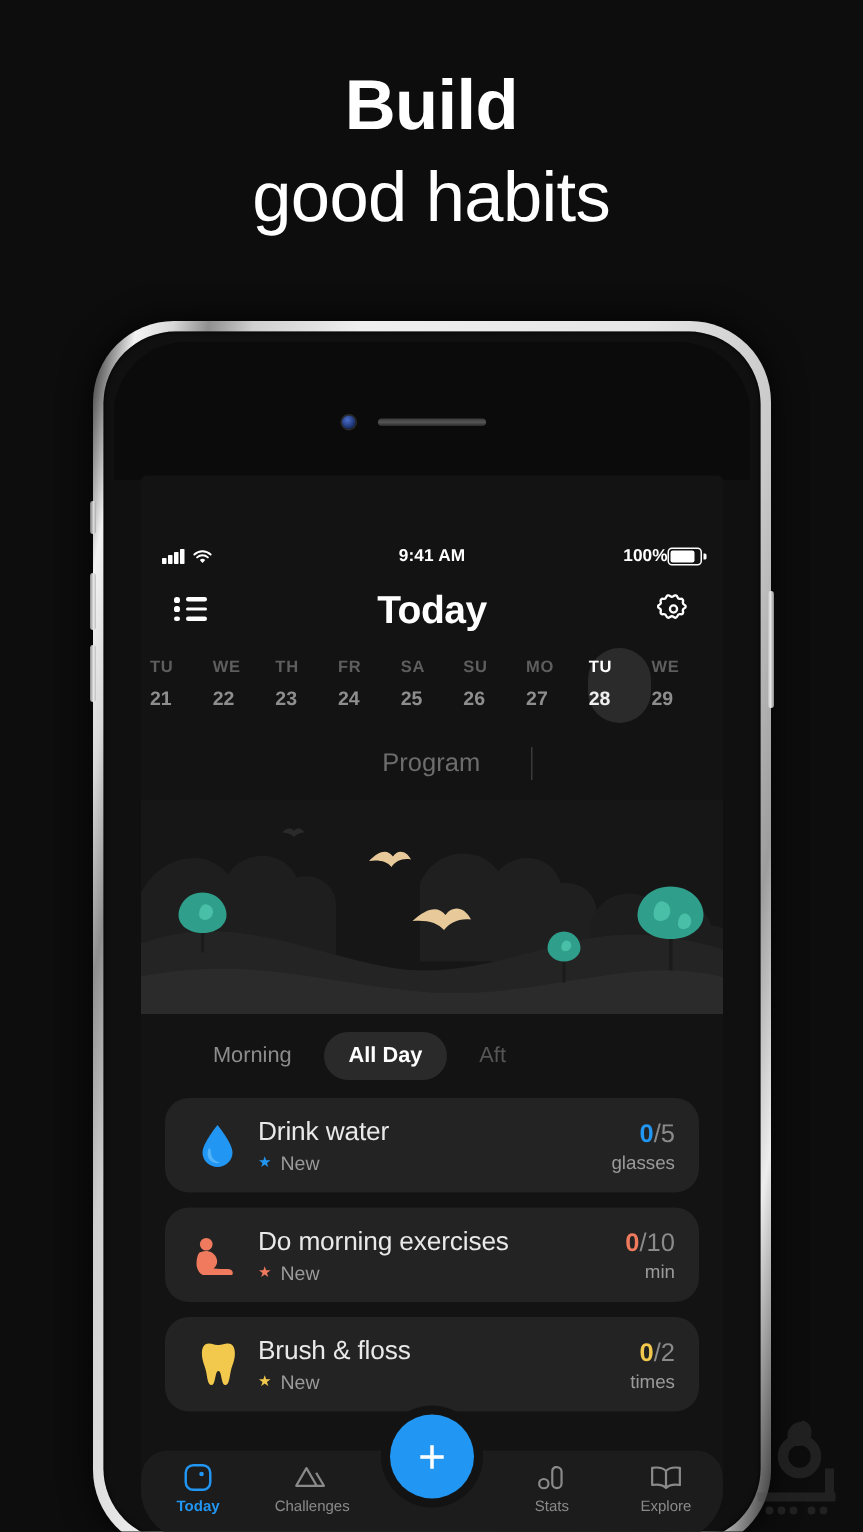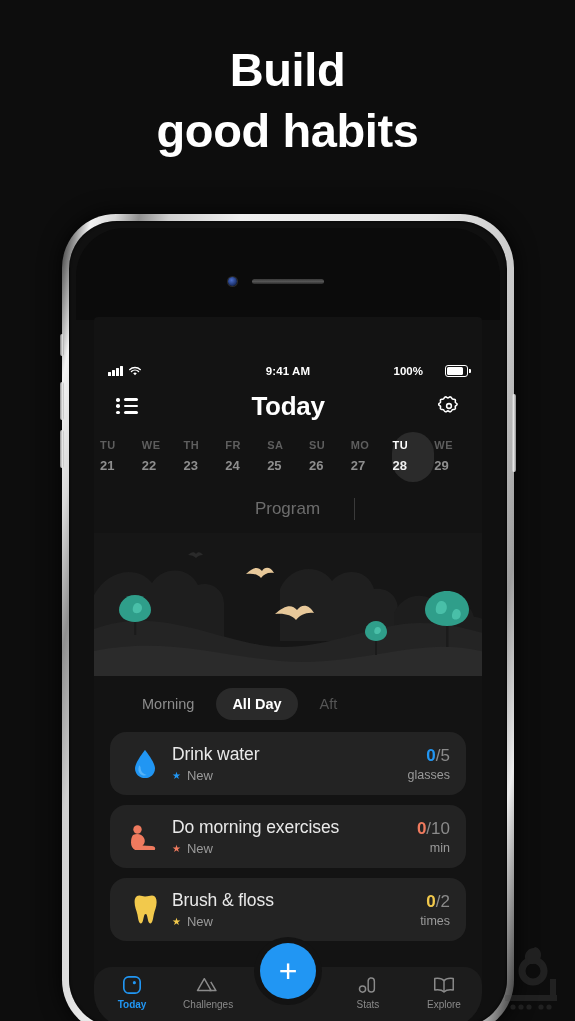--- a/index.html
+++ b/index.html
@@ -2,21 +2,21 @@
 <html><head>
 <meta charset="utf-8">
 <style>
   html,body{margin:0;padding:0;background:#0d0d0d;}
   body{width:575px;height:1021px;overflow:hidden;font-family:"Liberation Sans",sans-serif;position:relative;}
 
   
   .headline{position:absolute;left:0;top:42px;width:575px;text-align:center;color:#fff;
             line-height:1.18;letter-spacing:-.4px;}
   .headline .l1{display:block;font-size:47px;font-weight:700;}
-  .headline .l2{display:block;font-size:47px;font-weight:700;margin-top:6px;}
+  .headline .l2{display:block;font-size:47px;font-weight:400;margin-top:6px;}
 
   
   .device{position:absolute;left:62px;top:214px;width:452px;height:820px;}
   .device-frame{position:absolute;inset:0;border-radius:54px;
      background:linear-gradient(100deg,#1a1a1a 0%,#f2f2f2 5%,#d8d8d8 9%,#8f8f8f 13%,
                 #cfcfcf 18%,#efefef 30%,#e6e6e6 62%,#c9c9c9 78%,#9d9d9d 86%,#ededed 92%,#2a2a2a 100%);
      box-shadow:0 0 22px rgba(0,0,0,.85);}
   .device-inner{position:absolute;left:7px;top:7px;right:7px;bottom:7px;border-radius:48px;
      background:#101010;box-shadow:inset 0 0 3px #000;}
   .btn-vol{position:absolute;left:-2px;width:4px;border-radius:3px;
@@ -37,21 +37,21 @@
      box-shadow:0 0 0 1px #2c2c2c;}
 
   
   .screen{position:absolute;left:25px;top:96px;right:25px;bottom:0;background:#131313;overflow:hidden;
           border-radius:4px 4px 34px 34px;}
 
   
   .statusbar{height:26px;display:flex;align-items:center;padding:0 14px;color:#fff;font-size:11.5px;font-weight:700;margin-top:41px;}
   .sb-left{display:flex;align-items:center;gap:5px;flex:1;}
   .sb-center{flex:0 0 auto;letter-spacing:.1px;}
-  .sb-right{flex:1;display:flex;justify-content:flex-end;gap:22px;}
+  .sb-right{flex:1;display:flex;justify-content:flex-end;gap:0;}
   .bars{display:flex;align-items:flex-end;gap:1.5px;height:10px;}
   .bars i{width:2.5px;background:#fff;border-radius:.5px;display:block;}
   .bars i:nth-child(1){height:4px}.bars i:nth-child(2){height:6px}
   .bars i:nth-child(3){height:8px}.bars i:nth-child(4){height:10px}
   .batt{width:21px;height:10px;border:1.3px solid #fff;border-radius:3px;position:relative;}
   .batt::after{content:"";position:absolute;right:-3.5px;top:3px;width:2px;height:4px;background:#fff;border-radius:0 1px 1px 0;}
   .batt i{position:absolute;left:1.3px;top:1.3px;bottom:1.3px;width:16px;background:#fff;border-radius:1.5px;display:block;}
 
   
   .navbar{height:44px;display:flex;align-items:center;padding:0 18px;}

